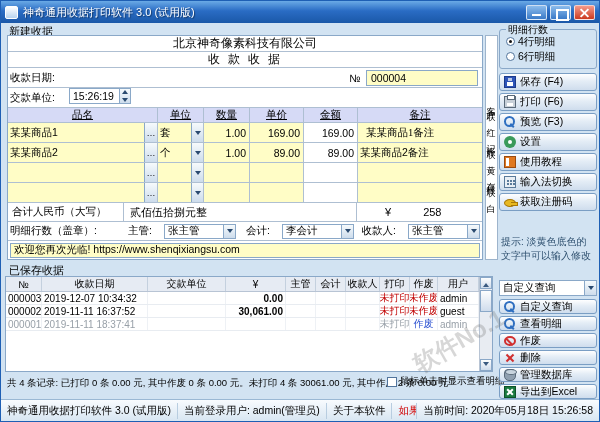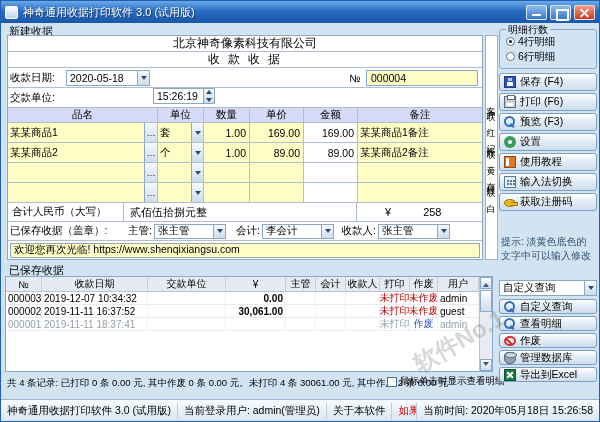--- a/index.html
+++ b/index.html
@@ -42,42 +42,42 @@
   .no-field { width:112px; padding-left:4px; margin-right:2px; }
   .payer-field { width:266px; }
   .yf { background:#fffdc6 !important; }
   .dd { width:12px; height:100%; background:linear-gradient(#f6fafc,#cddcec); border-left:1px solid #8aa8c8;
     display:flex; align-items:center; justify-content:center; flex:0 0 12px; }
   .spin { width:11px; height:100%; border-left:1px solid #8aa8c8; background:linear-gradient(#f6fafc,#cddcec);
     display:flex; flex-direction:column; align-items:center; justify-content:center; flex:0 0 11px; }
   .tri-d { width:0; height:0; border:3px solid transparent; border-top:4px solid #2a4a70; margin-top:3px; }
   .tri-u { width:0; height:0; border:3px solid transparent; border-bottom:4px solid #2a4a70; margin-bottom:1px; }
 
-  .t-head { display:flex; height:15px; background:#d6daf6; border-bottom:1px solid #aebfd2; font-size:10.5px; flex:0 0 15px; }
+  .t-head { display:flex; height:15px; background:#d6daf6; border-bottom:1px solid #aebfd2; font-size:10.5px; flex:0 0 15px;text-decoration:underline; }
   .t-row { display:flex; height:20px; border-bottom:1px solid #aebfd2; font-size:10.5px; flex:0 0 20px; }
   .c { border-right:1px solid #aebfd2; display:flex; align-items:center; overflow:hidden; height:100%; }
   .c.h { justify-content:center; }
   .w-name { width:150px; flex:0 0 150px; } .w-unit { width:46px; flex:0 0 46px; }
   .w-qty { width:46px; flex:0 0 46px; } .w-price { width:54px; flex:0 0 54px; }
   .w-amt { width:54px; flex:0 0 54px; } .w-note { flex:1; border-right:none; }
   .yf-in { height:100%; display:flex; align-items:center; background:#fffdc6; flex:1; padding-left:2px; white-space:nowrap; overflow:hidden; }
   .dots { width:13px; height:100%; flex:0 0 13px; background:linear-gradient(#f6fafc,#cddcec); border-left:1px solid #8aa8c8;
     display:flex; align-items:center; justify-content:center; font-size:9px; }
   .num { justify-content:flex-end; padding-right:3px; }
 
   .total-line { height:19px; padding:0; }
   .total-label { width:116px; flex:0 0 116px; border-right:1px solid #aebfd2; height:100%; display:flex; align-items:center; padding-left:4px; font-size:10.5px; }
   .total-cn { flex:1; padding-left:6px; font-size:11px; }
   .total-right { width:126px; flex:0 0 126px; border-left:1px solid #aebfd2; height:100%; display:flex; align-items:center; font-size:11px; }
   .cur { margin-left:28px; } .tnum { margin-left:32px; }
 
   .seal-line { height:19px; gap:2px; }
   .seal-label { width:108px; flex:0 0 108px; font-size:10.5px; }
   .mini-label { width:32px; flex:0 0 32px; text-align:right; font-size:10.5px; }
-  .combo-sm { width:72px; flex:0 0 72px; height:15px; }
+  .combo-sm { width:72px; flex:0 0 72px; height:15px;margin-left:10px; }
   .footer-line { height:18px; border-bottom:none; padding:1px 2px; }
   .footer-field { flex:1; height:15px; padding-left:3px; border:1px solid #8aa8c8; }
 
   .copy-strip { position:absolute; left:484px; top:12px; width:13px; height:225px; background:#fff;
     border:1px solid #9db4cc; writing-mode:vertical-rl; text-orientation:upright; font-size:9px;
     letter-spacing:3px; text-align:center; padding-top:3px; overflow:hidden; }
 
   
   .saved { position:absolute; left:4px; top:253px; width:488px; height:96px; background:#fff; border:1px solid #8aa8c8; display:flex; }
   .saved-grid { flex:1; overflow:hidden; }
@@ -176,26 +176,20 @@
 
   <div class="receipt">
     <div class="r-line company-line">
       <span>北京神奇像素科技有限公司</span>
     </div>
     <div class="r-line doc-line">
       <span>收款收据</span>
     </div>
     <div class="r-line date-line">
       <span class="flabel">收款日期:</span>
-      <span class="field date-field">
-        <span class="fval">2020-05-18</span>
-        <span class="dd">
-            <i class="tri-d"></i>
-          </span>
-      </span>
       <span class="field time-field" style="margin-left:3px;margin-top:36px;">
         <span class="fval">15:26:19</span>
         <span class="spin">
             <i class="tri-u"></i>
             <i class="tri-d"></i>
           </span>
       </span>
       <span class="spacer"></span>
       <span class="no-label">№</span>
       <span class="field no-field yf">000004</span>
@@ -220,21 +214,21 @@
         </div>
       <div class="c w-unit">
           <span class="yf-in">套</span>
           <span class="dd">
             <i class="tri-d"></i>
           </span>
         </div>
       <div class="c w-qty yf num">1.00</div>
       <div class="c w-price yf num">169.00</div>
       <div class="c w-amt num">169.00</div>
-      <div class="c w-note yf" style="padding-left:2px;">某某商品1备注</div>
+      <div class="c w-note yf" style="padding-left:8px;font-family:Liberation Serif, serif;">某某商品1备注</div>
     </div>
     <div class="t-row">
       <div class="c w-name">
           <span class="yf-in">某某商品2</span>
           <span class="dots">…</span>
         </div>
       <div class="c w-unit">
           <span class="yf-in">个</span>
           <span class="dd">
             <i class="tri-d"></i>
@@ -281,21 +275,21 @@
     <div class="r-line total-line">
       <span class="total-label">合计人民币（大写）</span>
       <span class="total-cn">贰佰伍拾捌元整</span>
       <span class="total-right">
         <span class="cur">¥</span>
         <span class="tnum">258</span>
       </span>
     </div>
 
     <div class="r-line seal-line">
-      <span class="seal-label">已保存收据（盖章）:</span>
+      <span class="seal-label">明细行数（盖章）:</span>
       <span class="mini-label">主管:</span>
       <span class="field combo-sm">
         <span class="fval">张主管</span>
         <span class="dd">
             <i class="tri-d"></i>
           </span>
       </span>
       <span class="mini-label">会计:</span>
       <span class="field combo-sm">
         <span class="fval">李会计</span>
@@ -448,20 +442,24 @@
       </div>
     <div class="btn qbtn">
         <span class="ico ico-mag"></span>
         <span>查看明细</span>
       </div>
     <div class="btn qbtn">
         <span class="ico ico-void"></span>
         <span>作废</span>
       </div>
     <div class="btn qbtn">
+        <span class="ico ico-del"></span>
+        <span>删除</span>
+      </div>
+    <div class="btn qbtn">
         <span class="ico ico-db"></span>
         <span>管理数据库</span>
       </div>
     <div class="btn qbtn">
         <span class="ico ico-excel"></span>
         <span>导出到Excel</span>
       </div>
   </div>
 
   <div class="watermark">软件No.1</div>

